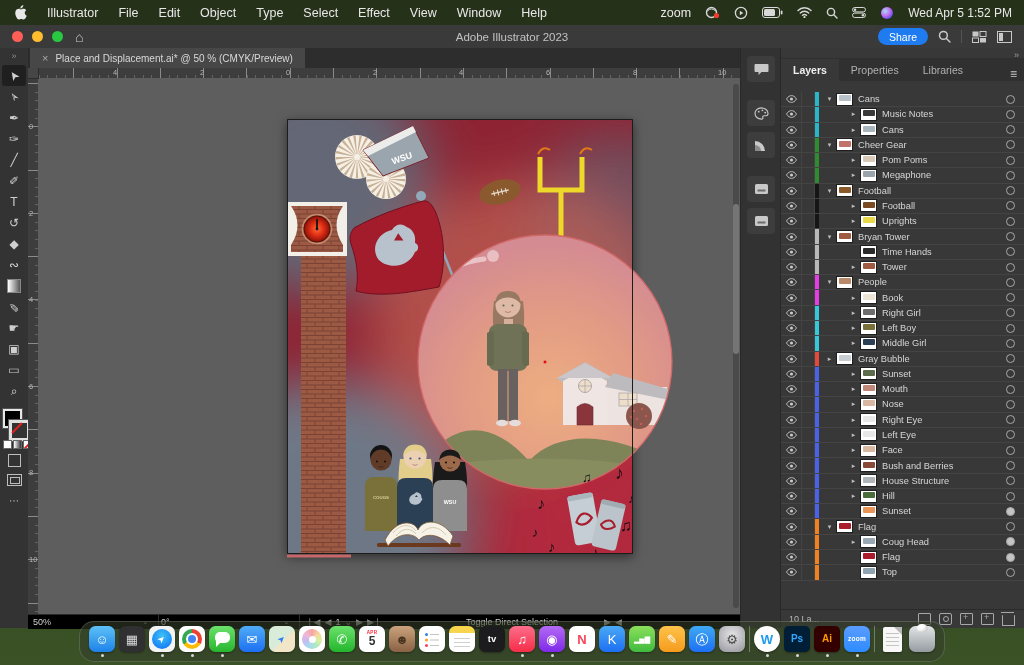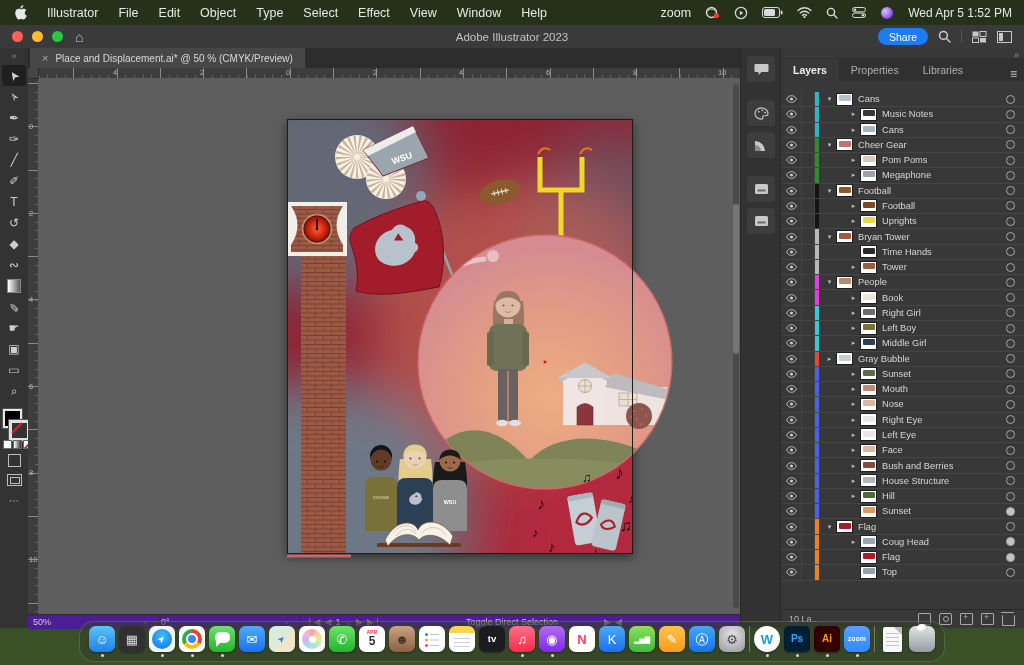--- a/index.html
+++ b/index.html
@@ -53,21 +53,21 @@
   .ruler-v{position:absolute;left:28px;top:53px;width:10px;height:536px;background:#3d3d3d;border-right:1px solid #2c2c2c;background-image:repeating-linear-gradient(180deg,#8a8a8a 0 1px,transparent 1px 43.3px),repeating-linear-gradient(180deg,#626262 0 1px,transparent 1px 8.66px);background-size:10px auto,3px auto;background-repeat:repeat-y;background-position:100% 5px,100% 5px;}
   .ruler-v span{position:absolute;left:1px;font-size:7.5px;color:#b4b4b4;}
   .ruler-corner{position:absolute;left:28px;top:43px;width:10px;height:10px;background:#464646;border-right:1px solid #2c2c2c;border-bottom:1px solid #2c2c2c;z-index:2;}
   
   .canvas{position:absolute;left:38px;top:53px;width:702px;height:536px;background:#5e5e5e;overflow:hidden;}
   .artboard-shadow{position:absolute;left:249px;top:41px;width:346px;height:435px;box-shadow:0 3px 10px rgba(0,0,0,.5);}
   #artwork{position:absolute;left:249px;top:41px;overflow:visible;}
   .vscroll{position:absolute;right:1px;top:6px;width:6px;height:524px;background:#4a4a4a;border-radius:3px;}
   .vscroll i{position:absolute;left:0;top:120px;width:6px;height:150px;background:#757575;border-radius:3px;display:block;}
   
-  .statusbar{position:absolute;left:28px;top:589px;width:712px;height:14px;background:#4c1d95;border-top:1px solid #2a2a2a;color:#cfcfcf;font-size:9px;}
+  .statusbar{position:absolute;left:28px;top:589px;width:712px;height:14px;background:#000000;border-top:1px solid #2a2a2a;color:#cfcfcf;font-size:9px;}
   .statusbar .sb{position:absolute;top:0;height:14px;display:flex;align-items:center;gap:4px;}
   .sb-zoom{left:5px;width:125px;border-right:1px solid #2e2e2e;}
   .sb-zoom .chev,.sb-rot .chev{margin-left:auto;margin-right:6px;color:#9a9a9a;}
   .sb-rot{left:133px;width:138px;border-right:1px solid #2e2e2e;}
   .sb-nav{left:278px;gap:7px;color:#8a8a8a;}
   .sb-nav .on{color:#cfcfcf;}
   .sb-hint{left:398px;width:172px;justify-content:center;}
   .sb-arrows{left:576px;gap:14px;color:#9a9a9a;}
   
   .rail{position:absolute;left:740px;top:23px;bottom:0;width:40px;background:#323232;border-left:1px solid #282828;display:flex;flex-direction:column;align-items:center;padding-top:8px;gap:6px;}

